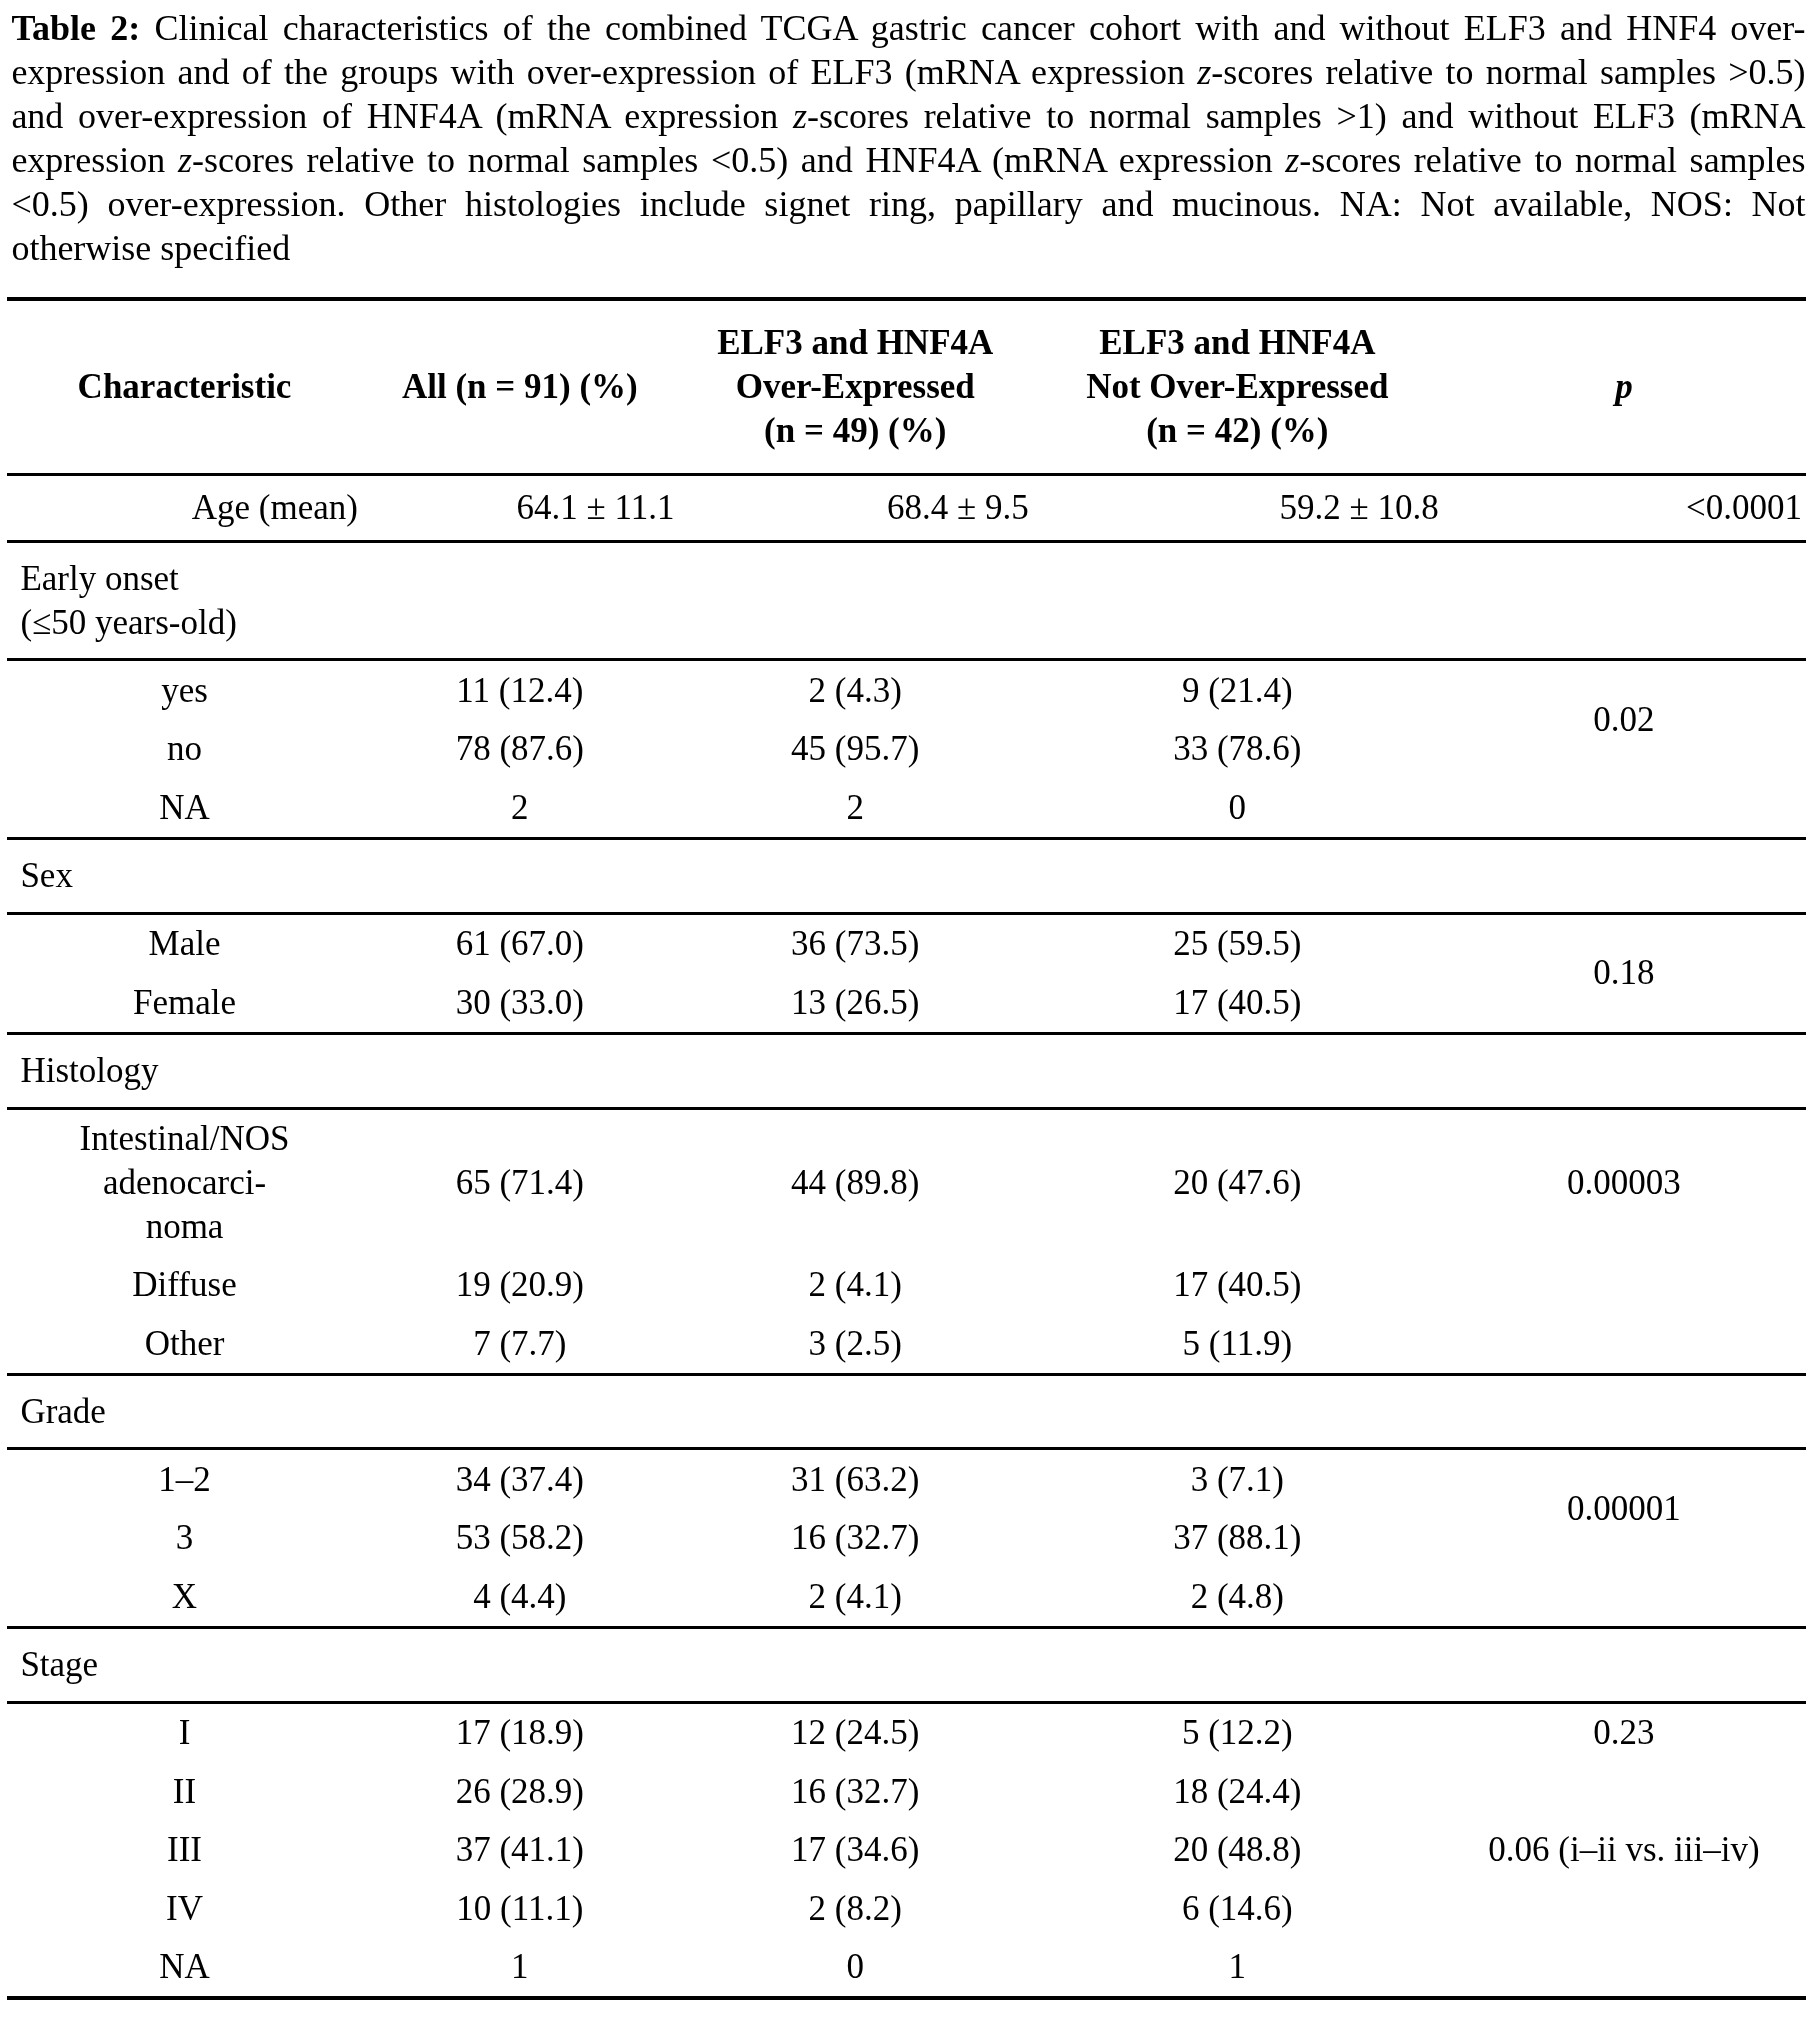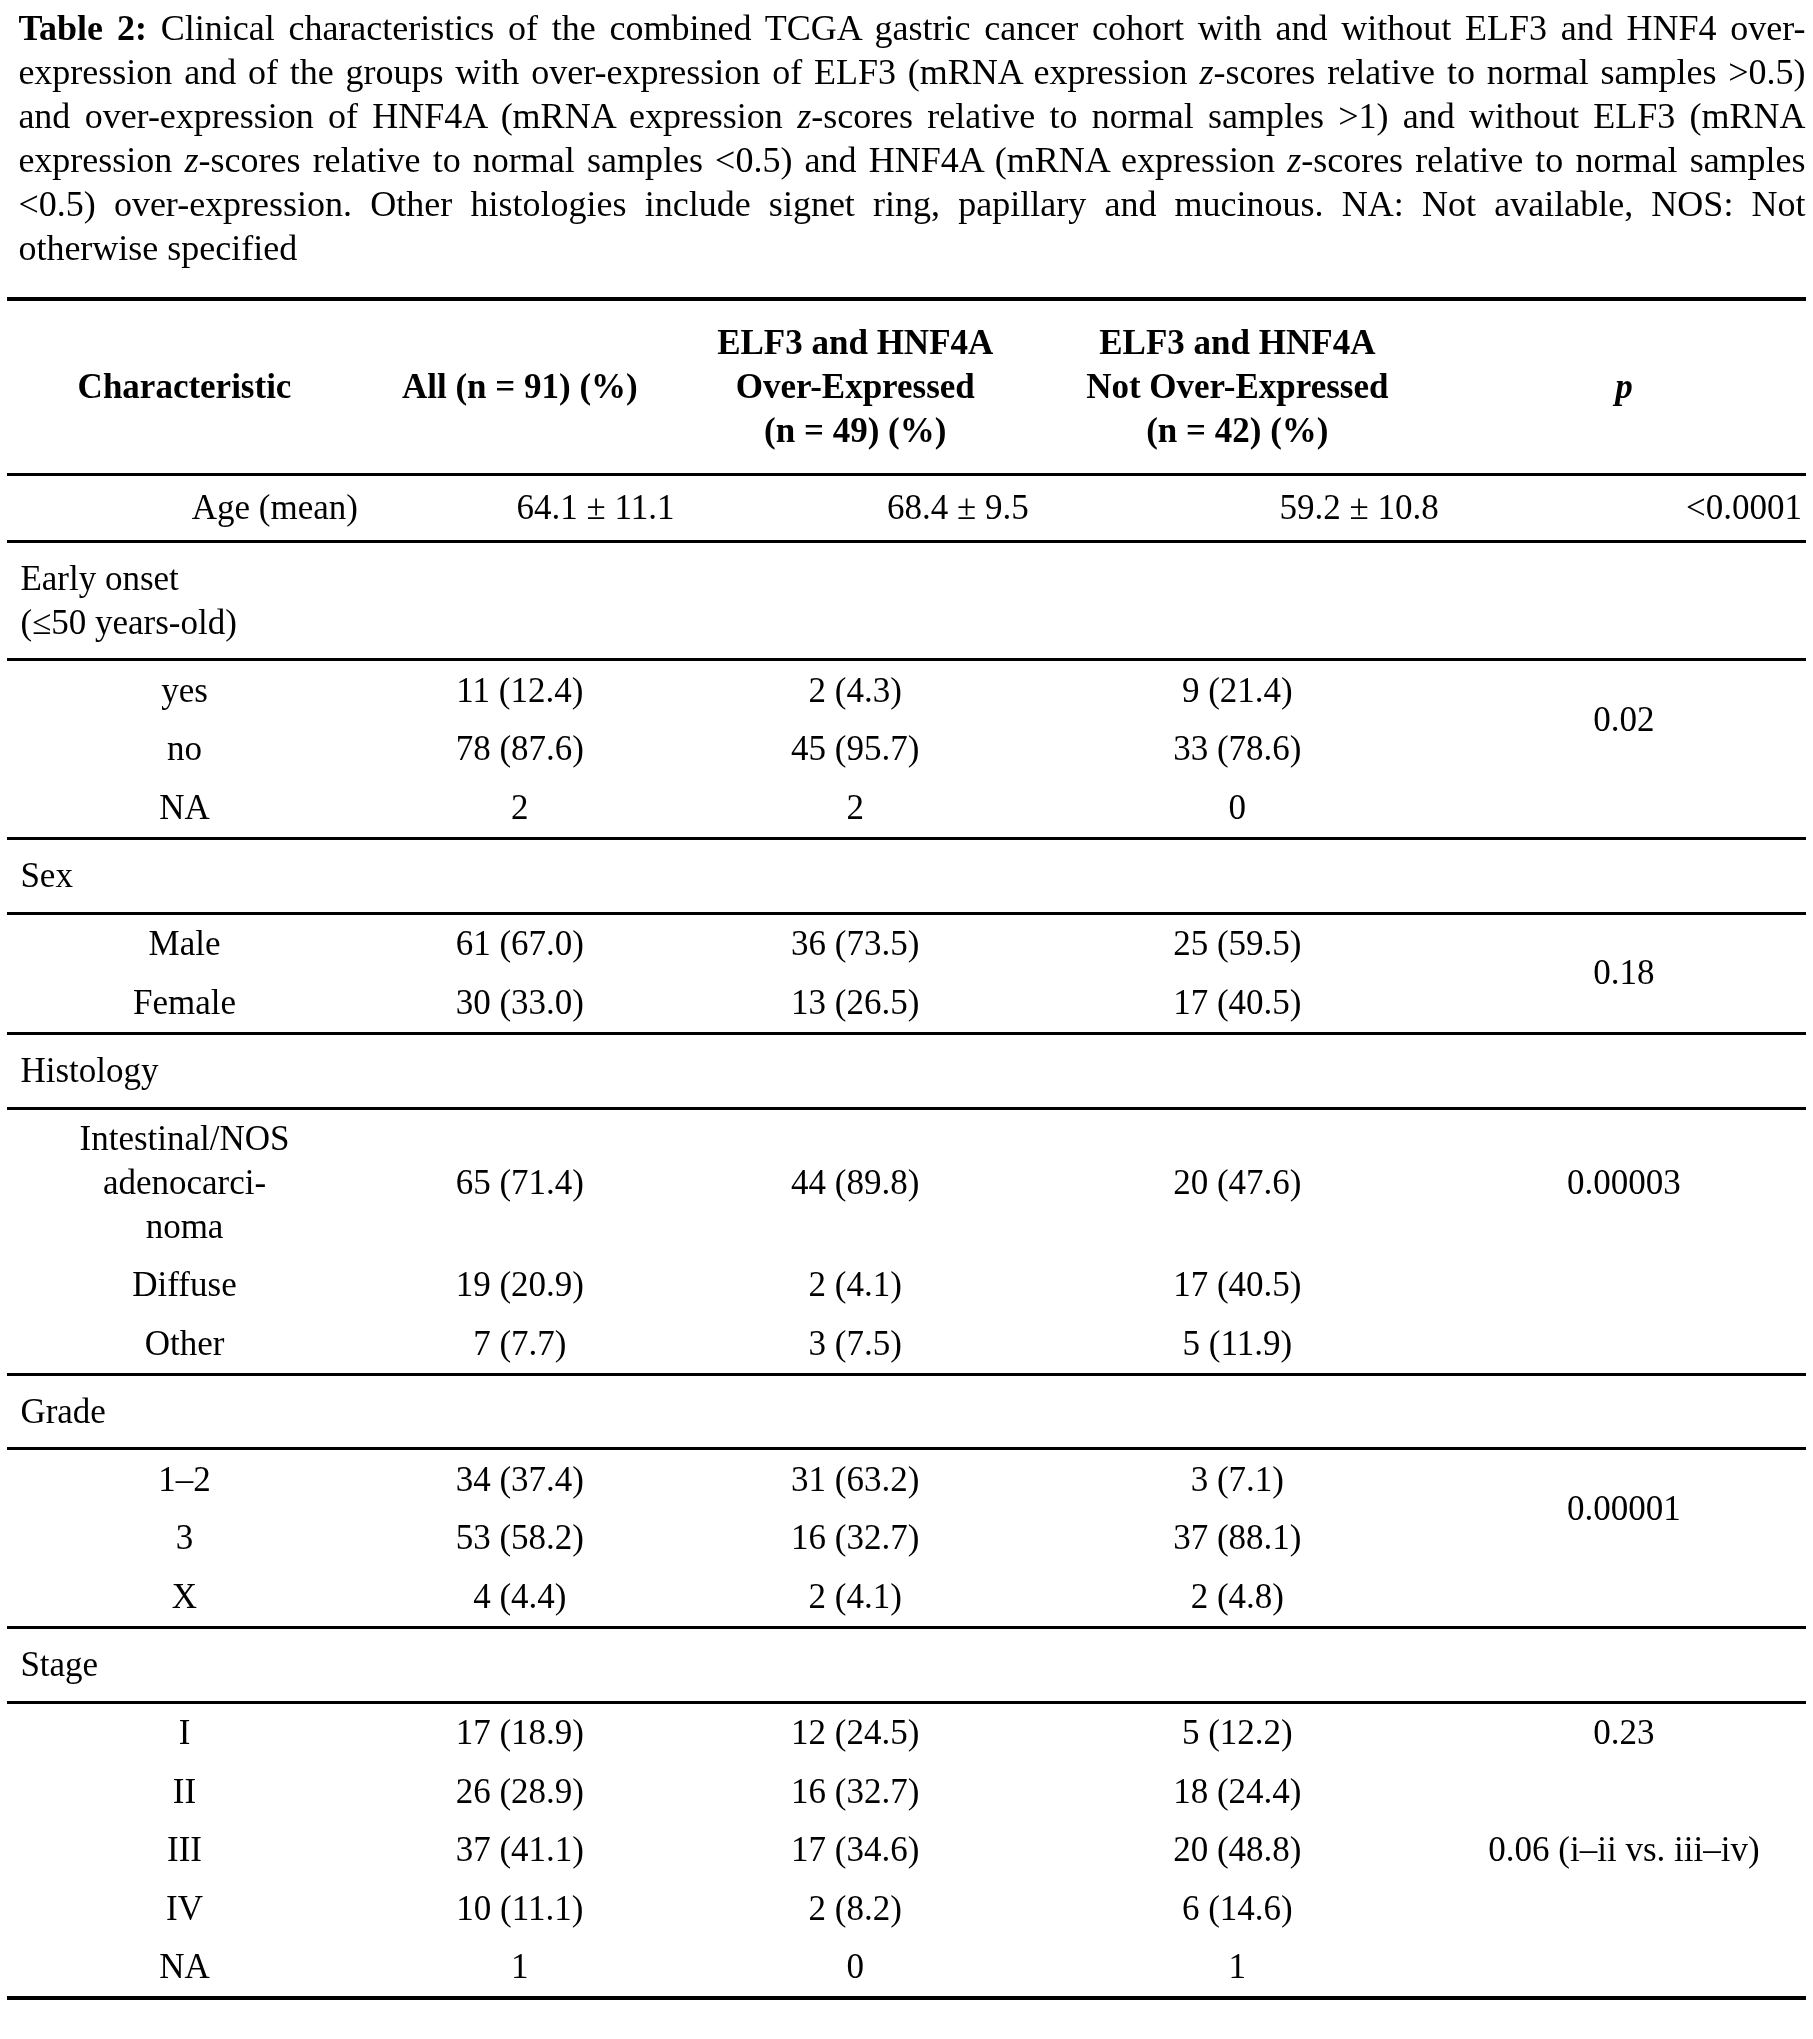--- a/index.html
+++ b/index.html
@@ -9,21 +9,21 @@
     font-family: "Liberation Serif", serif;
     color: #000000;
   }
   .page { width: 1813px; padding: 7.4px 7.4px 0 7.4px; background: #ffffff; }
 
   
   .caption {
     font-size: 36px;
     line-height: 1.22;
     text-align: justify;
-    margin: 0 0 26px 11px;
+    margin: 0 0 26px 4px;
   }
   .caption .bold { font-weight: bold; }
   .caption .it { font-style: italic; }
 
   
   table.clin {
     width: 100%;
     border-collapse: collapse;
     table-layout: fixed;
     border-top: 4.6px solid #000;
@@ -158,21 +158,21 @@
     <tr>
       <td>Diffuse</td>
       <td>19 (20.9)</td>
       <td>2 (4.1)</td>
       <td>17 (40.5)</td>
       <td></td>
     </tr>
     <tr class="rule">
       <td>Other</td>
       <td>7 (7.7)</td>
-      <td>3 (7.5)</td>
+      <td>3 (2.5)</td>
       <td>5 (11.9)</td>
       <td></td>
     </tr>
 
     <tr class="section-row rule">
       <td colspan="5">Grade</td>
     </tr>
     <tr>
       <td>1–2</td>
       <td>34 (37.4)</td>

